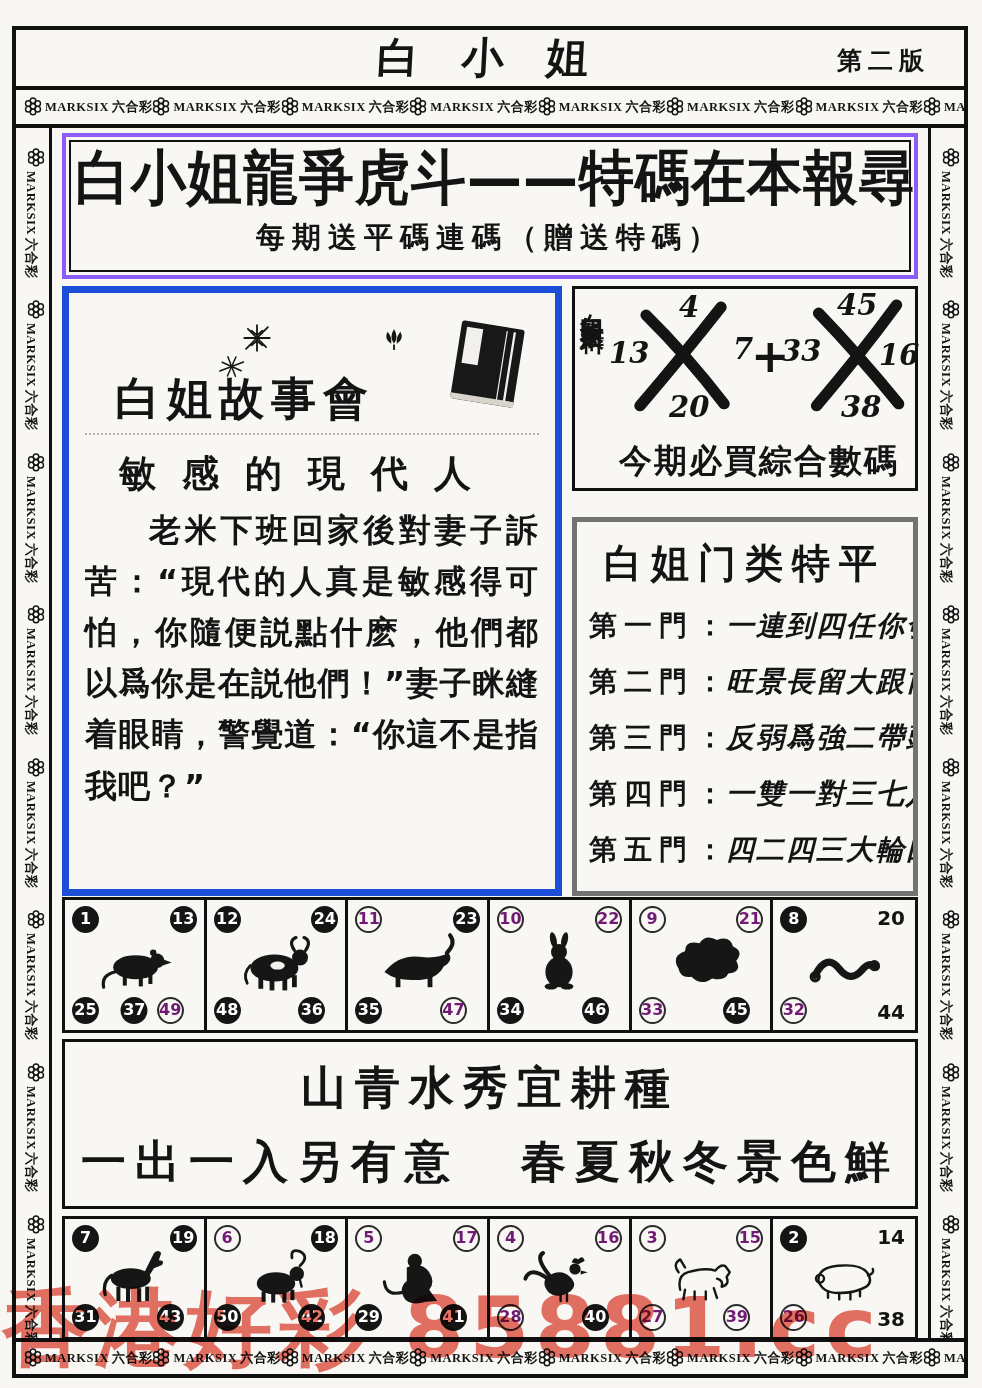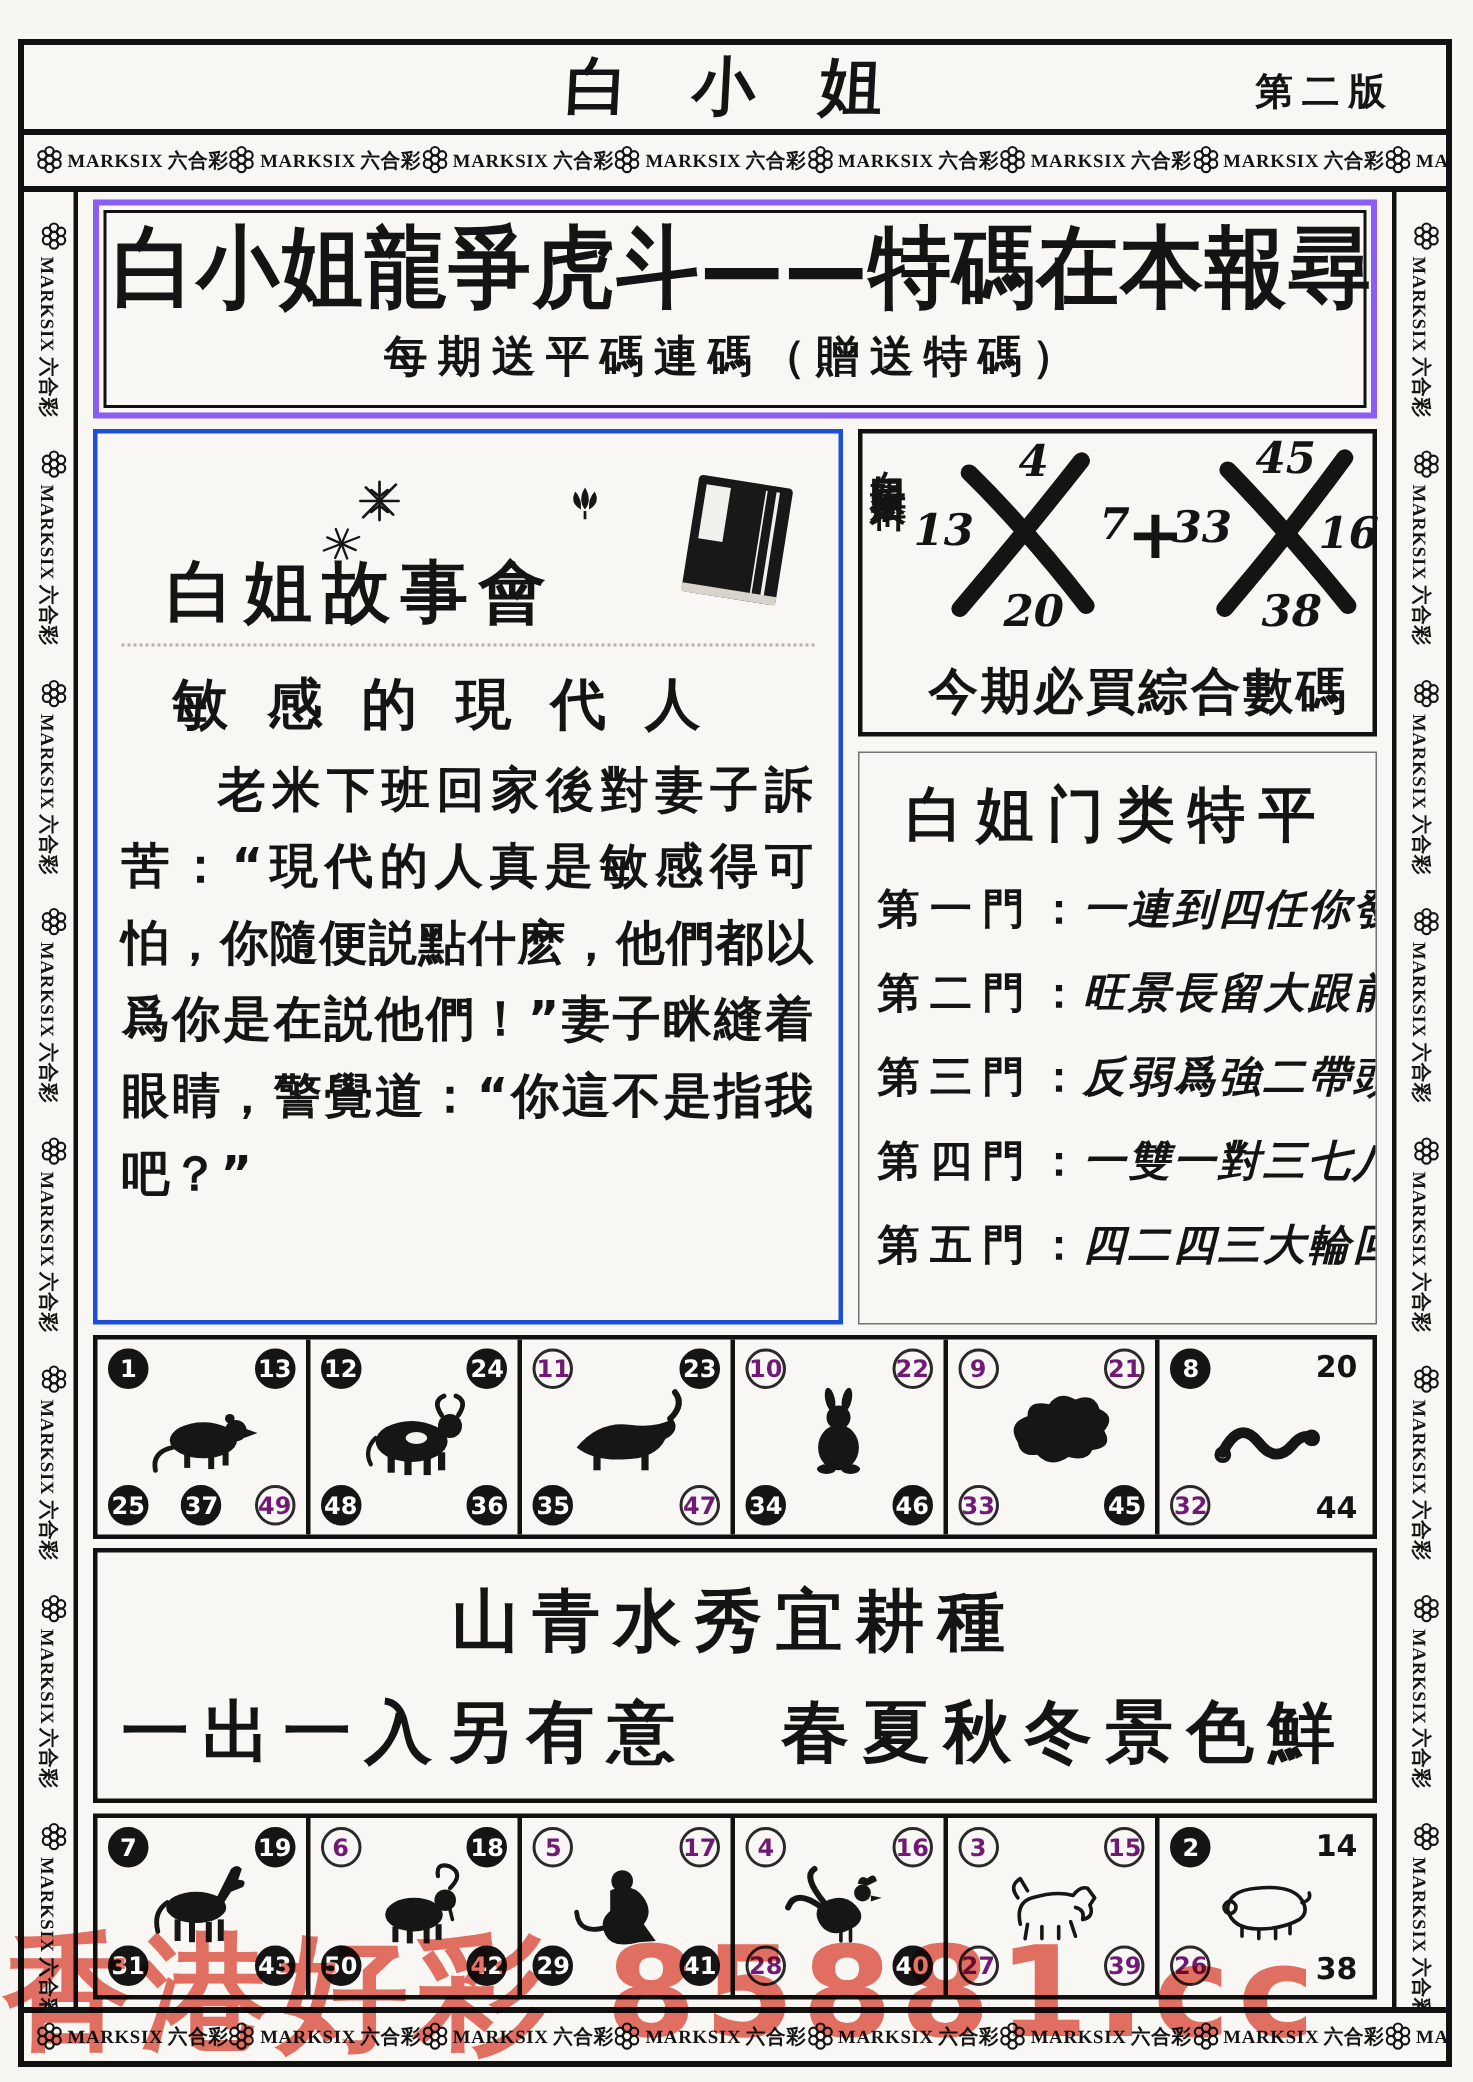--- a/index.html
+++ b/index.html
@@ -33,21 +33,21 @@
 
   
   .masthead { border:4px solid #8b5cf6; padding:3px; }
   .masthead-inner { border:2px solid #111; padding:6px 4px 12px; text-align:center; }
   .headline { font-size:55px; font-weight:900; letter-spacing:1px; line-height:1.12; white-space:nowrap; transform:scaleY(1.08); }
   .subhead { margin-top:8px; font-size:29px; font-weight:900; letter-spacing:7px; }
 
   
   .two-col { display:grid; grid-template-columns:500px 1fr; gap:10px; height:604px; margin-top:7px; }
 
-  .story-box { border:3px solid #1d4ed8; padding:26px 16px 10px; overflow:hidden; }
+  .story-box { border:7px solid #1d4ed8; padding:26px 16px 10px; overflow:hidden; }
   .story-head { position:relative; height:116px; border-bottom:2px dotted #b7b1a6; }
   .story-title { position:absolute; left:30px; bottom:4px; font-size:45px; font-weight:900; letter-spacing:7px; }
   .sprig { position:absolute; }
   .sprig-1 { left:152px; top:0px; }
   .sprig-2 { left:126px; top:28px; transform:rotate(24deg) scale(0.82); }
   .tulip { position:absolute; left:286px; top:-4px; }
   .book { position:absolute; right:2px; top:0px; }
   .story-sub { margin:14px 0 6px 34px; font-size:37px; font-weight:600; letter-spacing:26px; white-space:nowrap; }
   .story-text { font-size:32px; line-height:1.6; font-weight:600; text-align:justify; text-indent:2em; letter-spacing:1px; }
 
@@ -59,39 +59,39 @@
   .tips-right { flex:1; display:flex; flex-direction:column; min-width:0; }
   .tips-cross-area { position:relative; height:140px; }
   .tips-cross-area svg.crosses { position:absolute; inset:0; width:100%; height:100%; }
   .tips-num { position:absolute; font-family:"DejaVu Serif", serif; font-style:italic; font-weight:700; font-size:29px; line-height:1; }
   .tn-l-top{left:74px;top:0;} .tn-l-left{left:4px;top:46px;} .tn-l-right{left:128px;top:42px;} .tn-l-bottom{left:64px;top:100px;}
   .tn-plus{left:146px;top:40px;font-family:"DejaVu Sans",sans-serif;font-style:normal;font-size:46px;font-weight:900;}
   .tn-r-top{left:232px;top:-2px;} .tn-r-left{left:176px;top:44px;} .tn-r-right{left:274px;top:48px;} .tn-r-bottom{left:236px;top:100px;}
   .tips-caption { font-size:33px; font-weight:900; letter-spacing:2px; text-align:center; margin-top:10px; white-space:nowrap; }
 
   
-  .doors-box { border:1px solid #737373; flex:1; padding:10px 12px 4px; overflow:hidden; }
+  .doors-box { border:5px solid #737373; flex:1; padding:10px 12px 4px; overflow:hidden;margin-top:16px; }
   .doors-title { text-align:center; font-size:38px; font-weight:900; letter-spacing:9px; margin:6px 0 10px; white-space:nowrap; transform:scaleY(1.05); }
   .door-row { display:flex; align-items:baseline; margin:18px 0; font-size:28px; white-space:nowrap; }
   .door-label { font-weight:900; letter-spacing:7px; }
   .door-colon { font-weight:900; margin:0 2px; }
   .door-text { font-family:"DejaVu Serif", serif; font-weight:700; font-style:italic; letter-spacing:2px; }
 
   
   .zodiac-row { display:grid; grid-template-columns:repeat(6,1fr); border:3px solid #111; margin-top:7px; }
   .z-cell { position:relative; border-right:3px solid #111; height:130px; overflow:hidden; }
   .z-cell:last-child { border-right:none; }
   .zodiac-row.short .z-cell { height:118px; }
   .z-animal { display:block; margin:32px auto 0; }
   .zodiac-row.short .z-animal { margin-top:26px; }
   .z-num { position:absolute; width:27px; height:27px; border-radius:50%; display:flex; align-items:center; justify-content:center; font-size:16px; font-weight:700; line-height:1; }
   .z-num.style-dark { background:#151515; color:#fff; border:2px solid #151515; }
   .z-num.style-light { border:2px solid #2a2a2a; color:#701a75; }
   .z-num.style-plain { border:none; font-size:20px; width:auto; height:auto; border-radius:0; }
-  .pos-tl{left:7px;top:6px;} .pos-tr{right:7px;top:6px;} .pos-bl{left:7px;bottom:6px;} .pos-br{right:7px;bottom:6px;}
+  .pos-tl{left:7px;top:6px;} .pos-tr{right:7px;top:6px;} .pos-bl{left:7px;bottom:6px;} .pos-br{right:20px;bottom:6px;}
   .pos-bm{left:50%;transform:translateX(-50%);bottom:6px;}
   .z-num.style-plain.pos-tr{right:10px;top:8px;} .z-num.style-plain.pos-br{right:10px;bottom:8px;}
 
   
   .verse-box { border:3px solid #111; margin-top:6px; padding:16px 6px 14px; }
   .verse-line { display:flex; justify-content:center; column-gap:62px; font-size:45px; font-weight:900; letter-spacing:9px; white-space:nowrap; }
   .verse-line + .verse-line { margin-top:14px;text-align:right; }
 
   
   .watermark { position:absolute; left:2px; top:1272px; font-size:84px; font-weight:900; letter-spacing:5px; white-space:nowrap; transform:scaleX(1.03); transform-origin:left; mix-blend-mode:multiply; opacity:0.93; z-index:9; }

